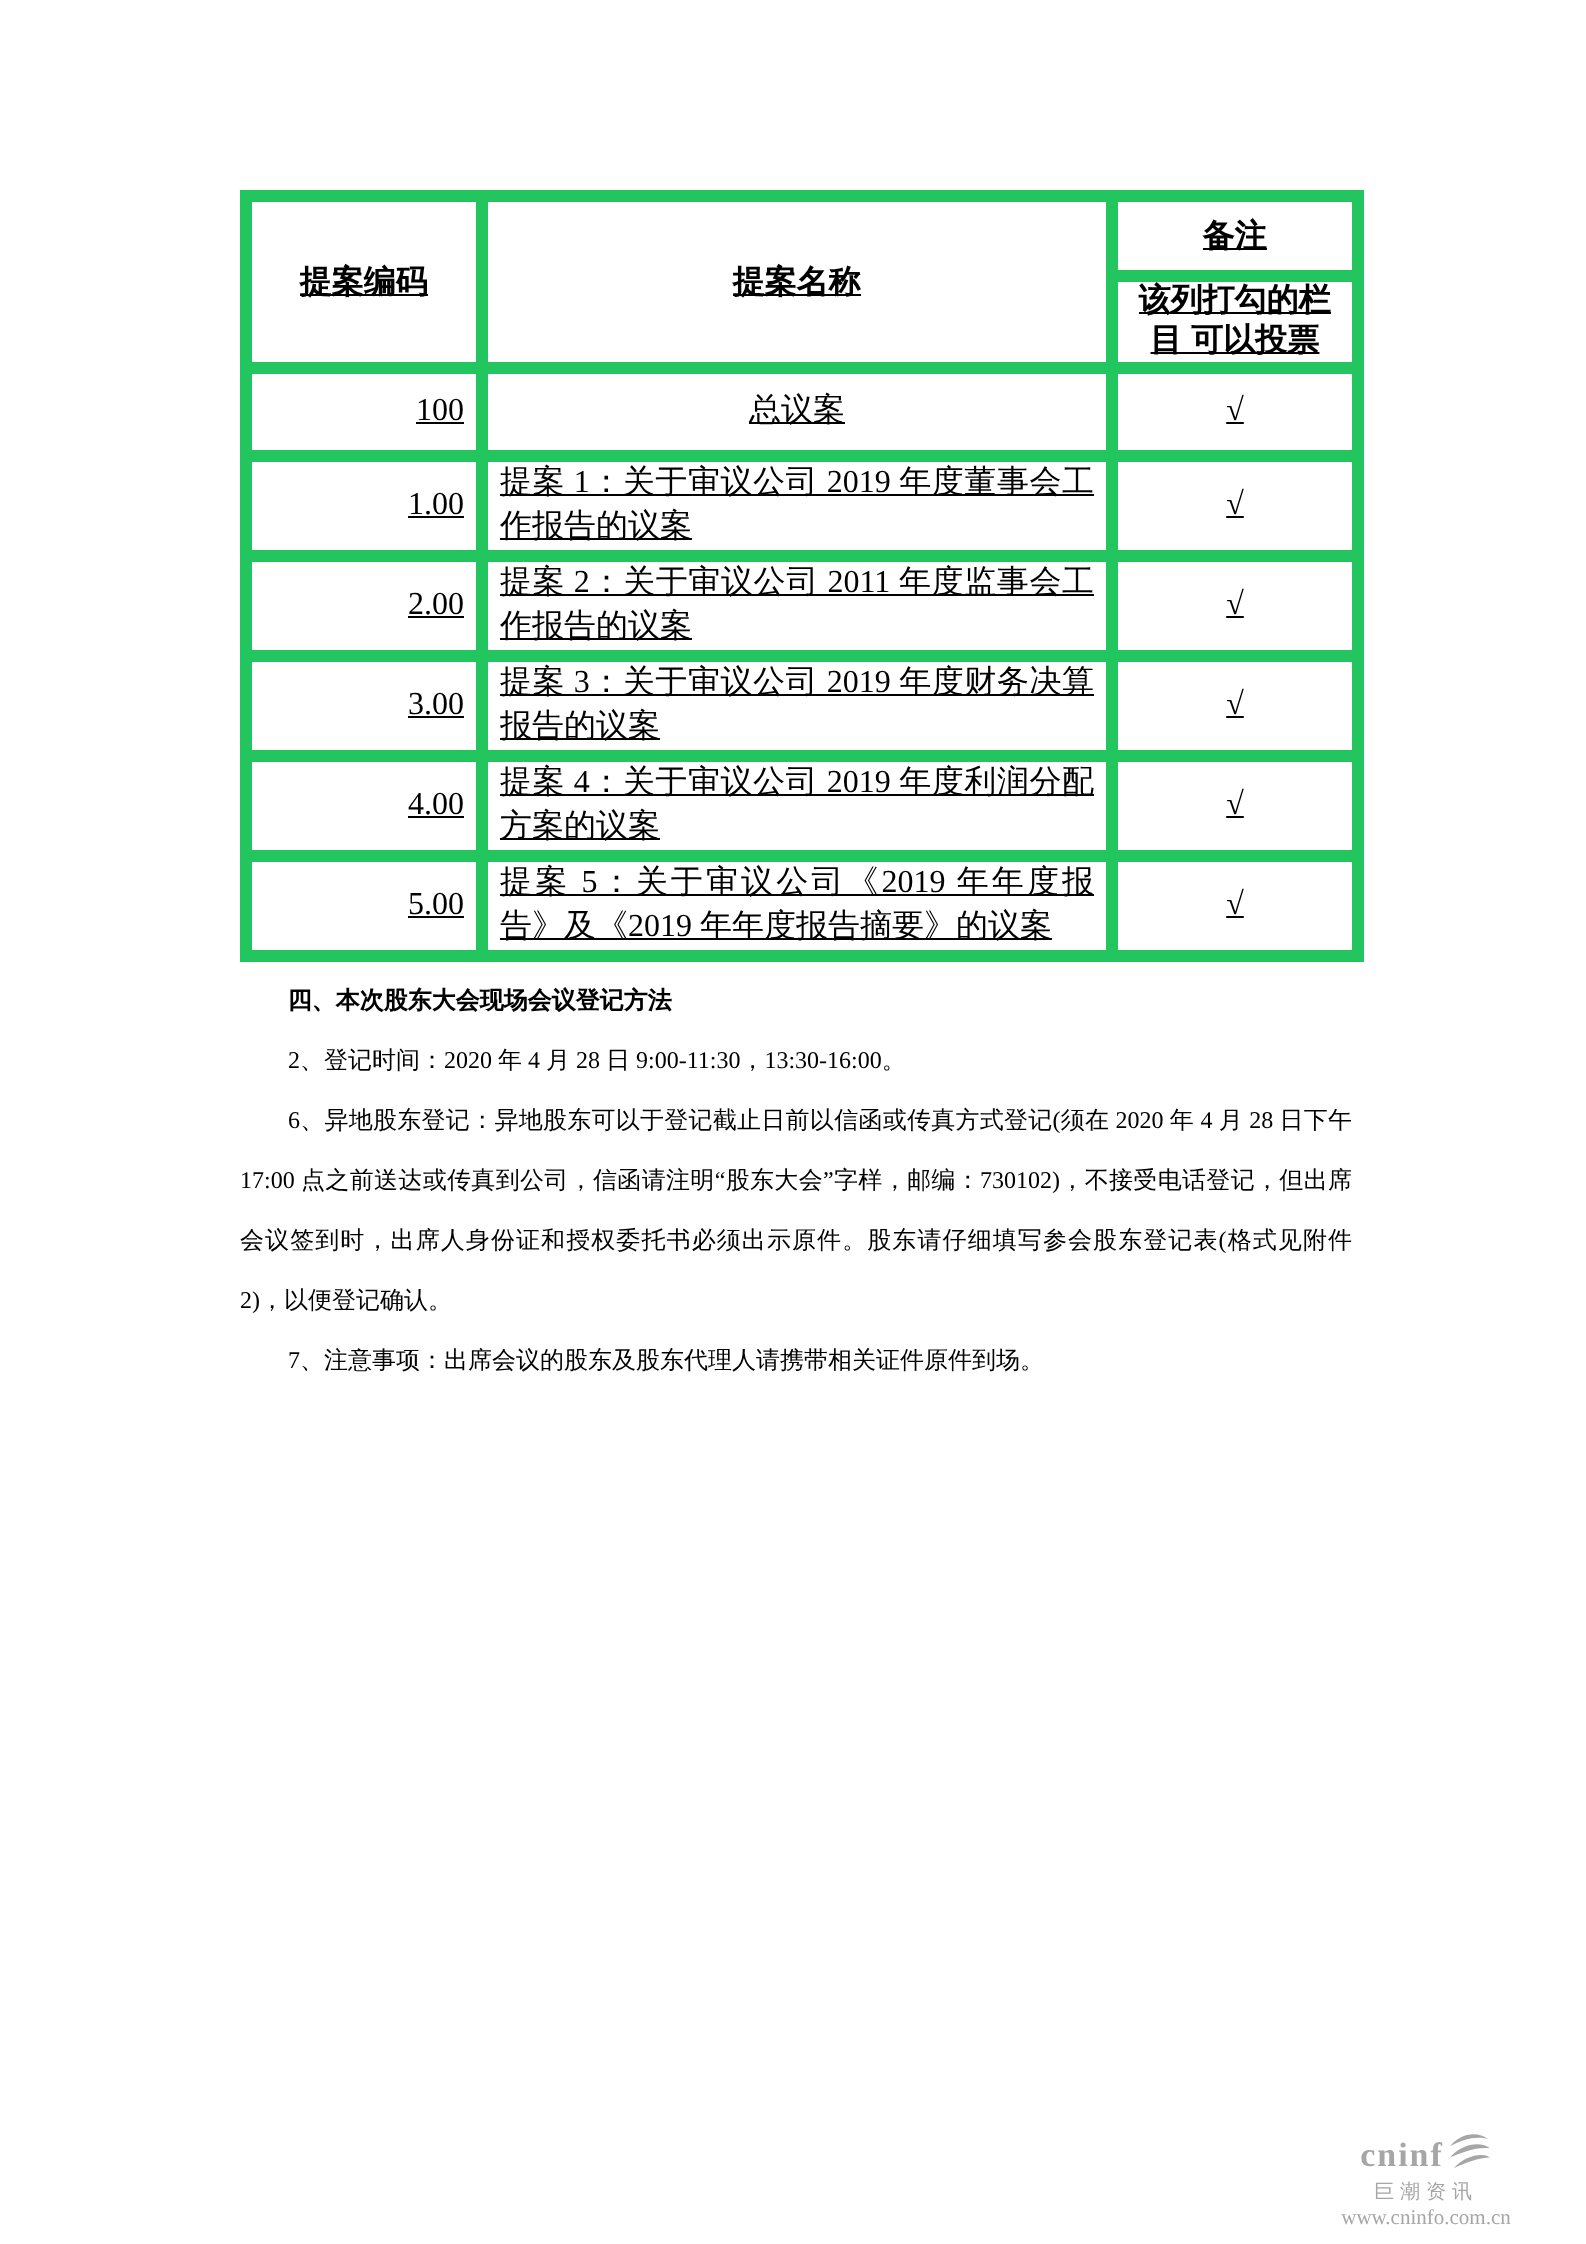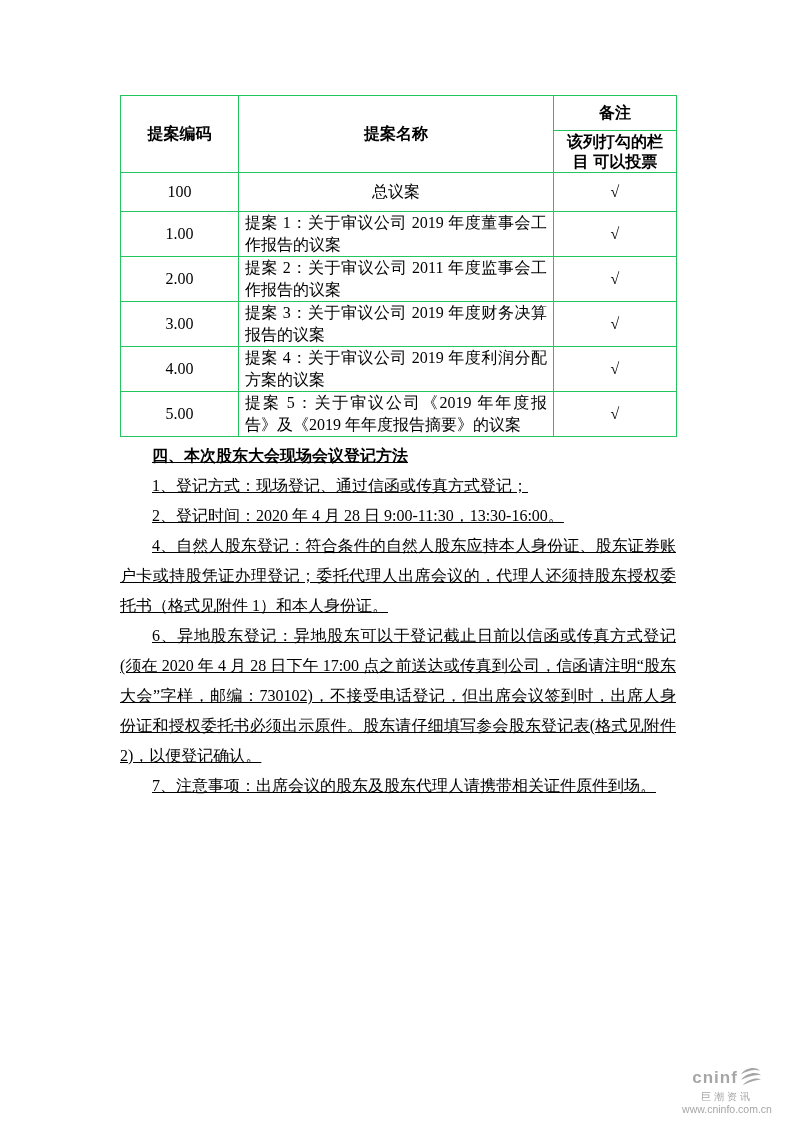--- a/index.html
+++ b/index.html
@@ -20,72 +20,72 @@
   }
 
   
   table.proposal {
     border-collapse: collapse;
     width: 556px;
     table-layout: fixed;
     font-size: 16px;
   }
   table.proposal td, table.proposal th {
-    border: 1px solid #22c55e;
+    border: 6px solid #22c55e;
     padding: 0 6px;
     vertical-align: middle;
     overflow: hidden;
+    text-decoration: underline;
   }
   table.proposal th {
     font-family: "Liberation Sans", "DejaVu Sans", sans-serif;
     font-weight: bold;
     text-align: center;
   }
   th.hdr-main { height: 76px; }
   th.hdr-remark-top { height: 34px; }
   th.hdr-remark-sub { height: 40px; line-height: 20px; padding: 0 2px; }
   tr.r1 td { height: 38px; }
   tr.r2 td { height: 44px; }
-  td.cell-code  { text-align: center; margin-top: 48px; }
+  td.cell-code  { text-align: right; margin-top: 48px; }
   td.cell-check { text-align: center; }
   td.cell-name  {
     text-align: left;
     line-height: 22px;
     padding: 1px 8px;
     text-align: justify;
   }
   td.cell-name.center { text-align: center; margin-top: 43px; }
 
   
   .doc {
     margin-top: 4px;
-    font-size: 16px;
+    font-size: 12px;
     line-height: 30px;
     text-align: justify;
-    text-decoration: underline;
   }
   .doc p {
     margin: 0;
     text-indent: 2em;
   }
   .doc .heading {
     font-family: "Liberation Sans", "DejaVu Sans", sans-serif;
     font-weight: bold;
     text-indent: 2em;
   }
 
   
   .watermark {
     position: absolute;
-    right: 6px;
+    right: 20px;
     bottom: 6px;
     width: 120px;
     text-align: center;
     color: #a6a6a6;
-    font-family: Liberation Sans, sans-serif;
+    font-family: Liberation Serif, serif;
     line-height: 1.1;
     user-select: none;
   }
   .wm-top {
     display: flex;
     align-items: center;
     justify-content: center;
     gap: 2px;
   }
   .wm-brand {
@@ -153,23 +153,21 @@
         <tr class="r2">
           <td class="cell-code">5.00</td>
           <td class="cell-name">提案 5：关于审议公司《2019 年年度报告》及《2019 年年度报告摘要》的议案</td>
           <td class="cell-check">√</td>
         </tr>
       </tbody>
   </table>
 
   <div class="doc">
     <p class="heading">四、本次股东大会现场会议登记方法</p>
-    <p>1、登记方式：现场登记、通过信函或传真方式登记；</p>
     <p>2、登记时间：2020 年 4 月 28 日 9:00-11:30，13:30-16:00。</p>
-    <p>4、自然人股东登记：符合条件的自然人股东应持本人身份证、股东证券账户卡或持股凭证办理登记；委托代理人出席会议的，代理人还须持股东授权委托书（格式见附件 1）和本人身份证。</p>
     <p>6、异地股东登记：异地股东可以于登记截止日前以信函或传真方式登记(须在 2020 年 4 月 28 日下午 17:00 点之前送达或传真到公司，信函请注明“股东大会”字样，邮编：730102)，不接受电话登记，但出席会议签到时，出席人身份证和授权委托书必须出示原件。股东请仔细填写参会股东登记表(格式见附件 2)，以便登记确认。</p>
     <p>7、注意事项：出席会议的股东及股东代理人请携带相关证件原件到场。</p>
   </div>
 
 </div>
 
 <div class="watermark">
   <div class="wm-top">
     <span class="wm-brand">cninf</span>
     <span>

